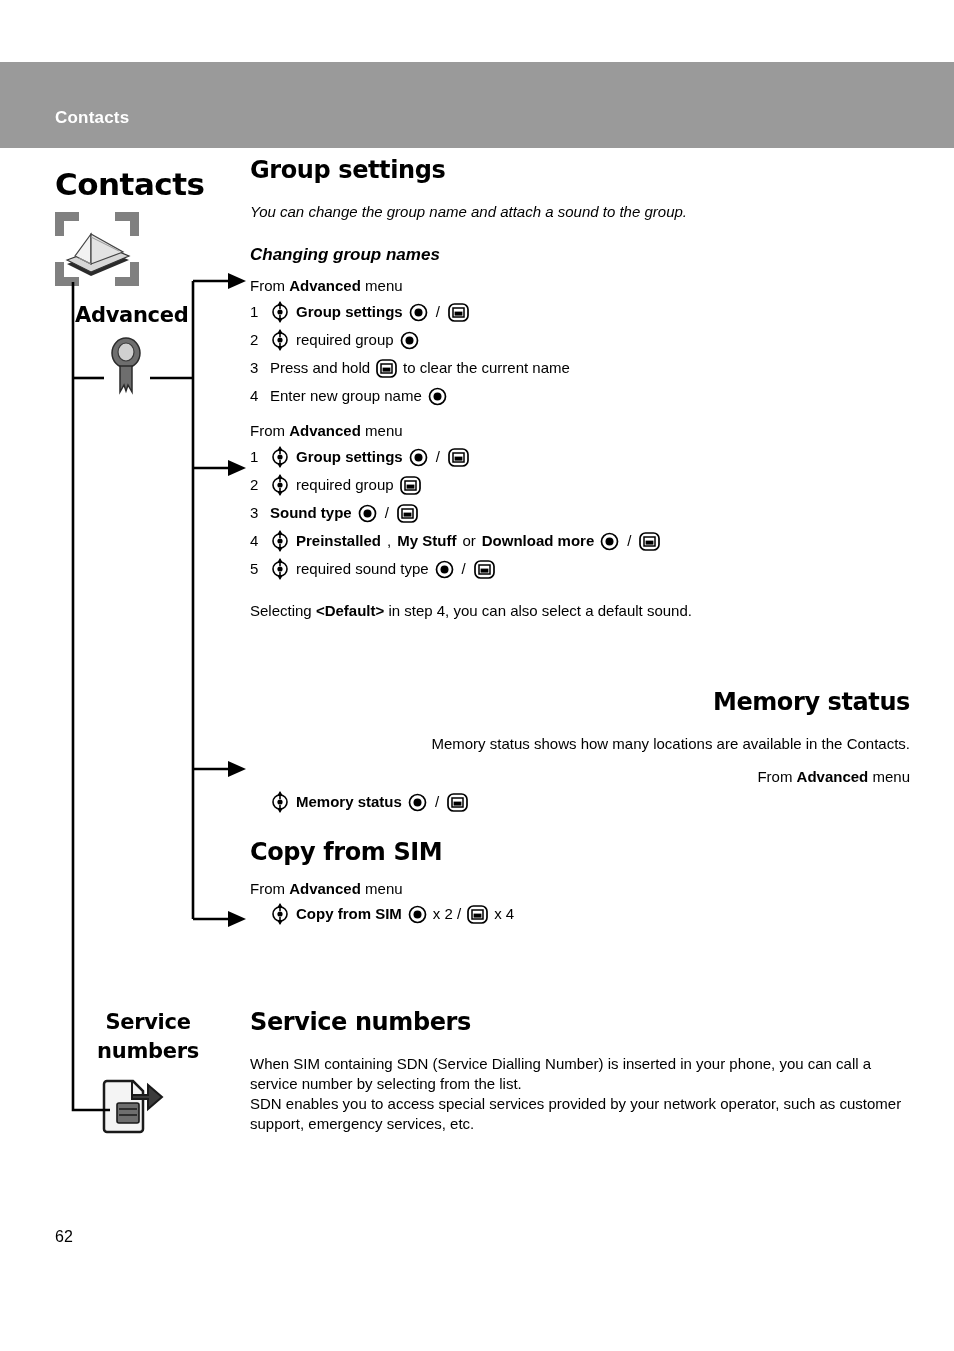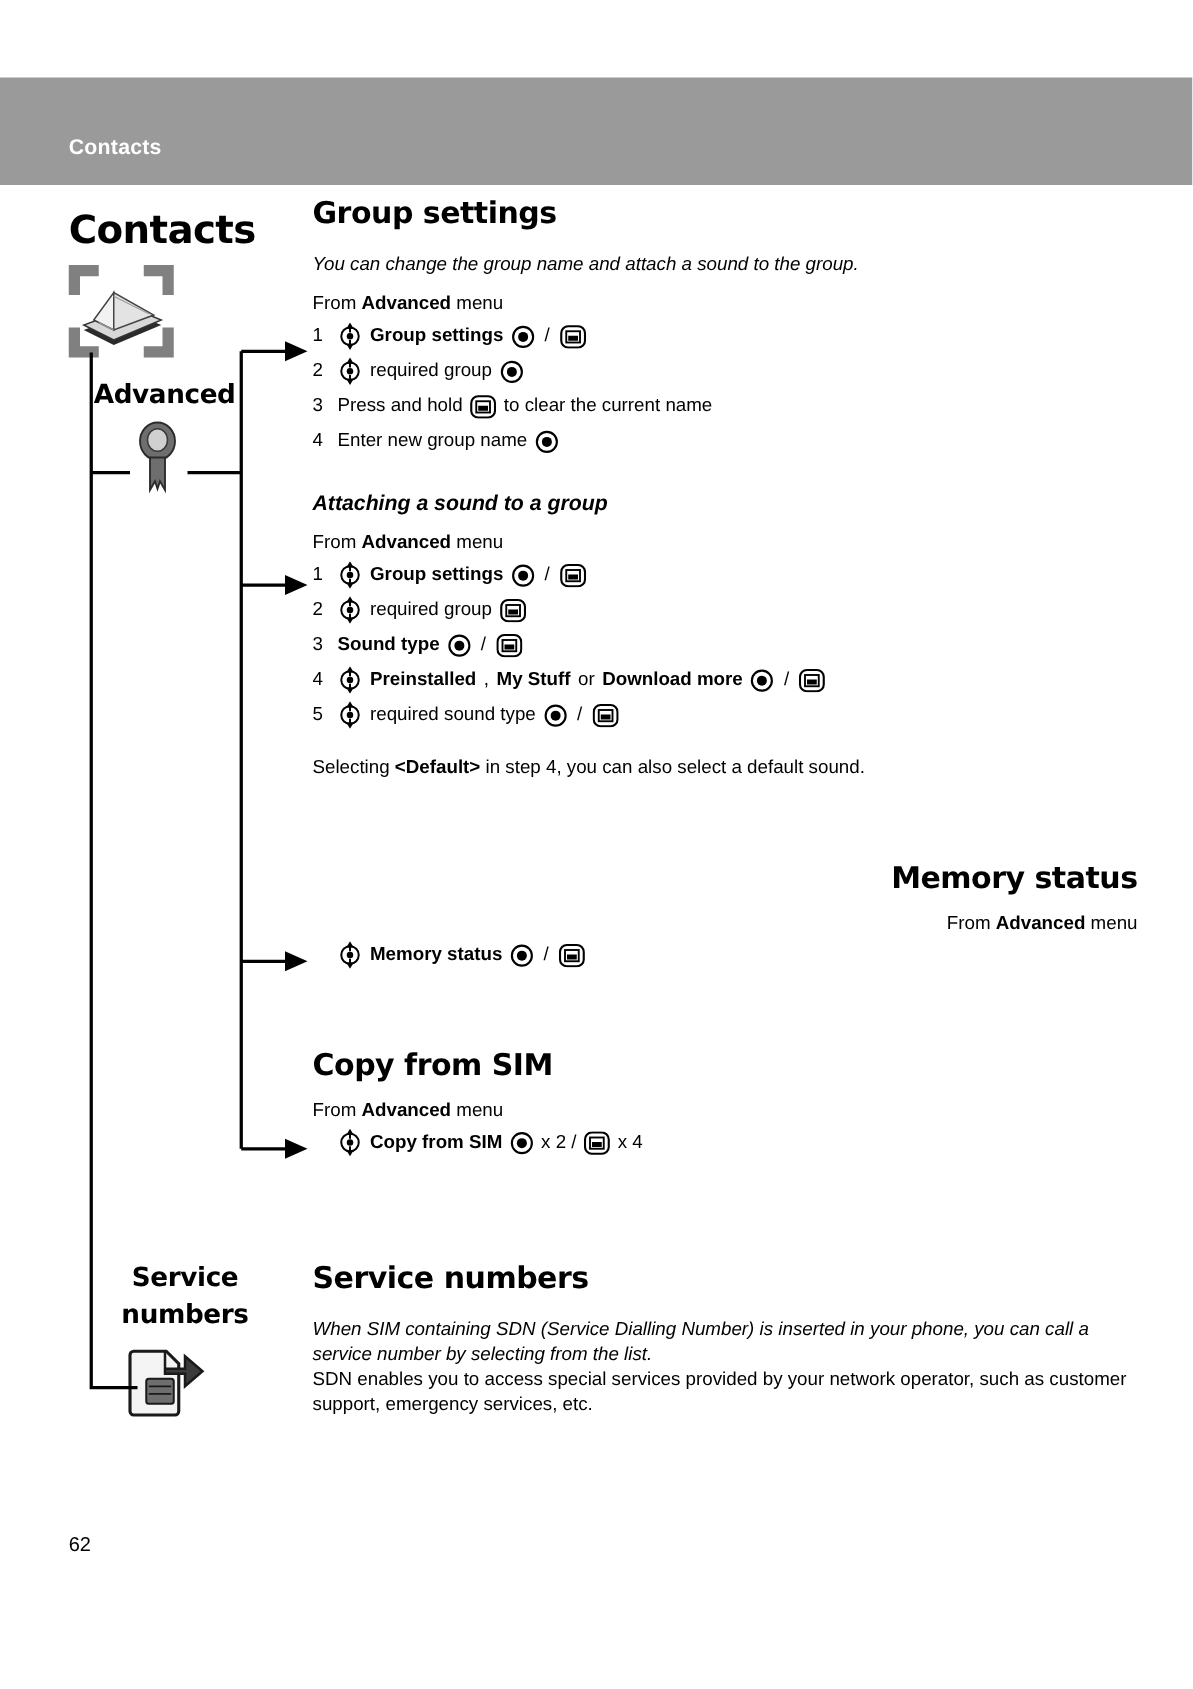--- a/index.html
+++ b/index.html
@@ -150,20 +150,21 @@
     <polygon points="228,911 246,919 228,927"></polygon>
   </g>
 </svg>
 
 <div class="content">
 
   <div style="position:absolute; left:0; top:8px; width:660px;">
     <h2 class="sec">Group settings</h2>
     <p class="body" style="margin-top:18px;font-style:italic;">You can change the group name and attach a sound to the group.</p>
 
+    <h3 class="sub" style="margin-top:23px;">Changing group names</h3>
     <div class="from-line" style="margin-top:12px;">
       <span>From </span><span class="b">Advanced</span><span> menu</span>
     </div>
     <ul class="steps" style="margin-top:4px;">
         <li>
           <span class="num">1</span>
           <span class="ic ic-nav"><svg viewBox="0 0 20 22" width="20" height="22">
               <circle cx="10" cy="11" r="7" fill="none" stroke="#000" stroke-width="1.6"></circle>
               <path d="M10 1.5 L10 8 M10 14 L10 20.5" stroke="#000" stroke-width="1.6"></path>
               <polygon points="10,0 13,5 7,5" fill="#000"></polygon>
@@ -210,21 +211,20 @@
         <li>
           <span class="num">4</span>
           <span>Enter new group name</span>
           <span class="ic ic-sel"><svg viewBox="0 0 19 19" width="19" height="19">
               <circle cx="9.5" cy="9.5" r="8" fill="#fff" stroke="#000" stroke-width="1.7"></circle>
               <circle cx="9.5" cy="9.5" r="4" fill="#000"></circle>
             </svg></span>
         </li>
       </ul>
 
-    <h3 class="sub" style="margin-top:26px;">Attaching a sound to a group</h3>
     <div class="from-line" style="margin-top:12px;">
       <span>From </span><span class="b">Advanced</span><span> menu</span>
     </div>
     <ul class="steps" style="margin-top:4px;">
         <li>
           <span class="num">1</span>
           <span class="ic ic-nav"><svg viewBox="0 0 20 22" width="20" height="22">
               <circle cx="10" cy="11" r="7" fill="none" stroke="#000" stroke-width="1.6"></circle>
               <path d="M10 1.5 L10 8 M10 14 L10 20.5" stroke="#000" stroke-width="1.6"></path>
               <polygon points="10,0 13,5 7,5" fill="#000"></polygon>
@@ -320,20 +320,21 @@
             </svg></span>
         </li>
       </ul>
     <p class="body" style="margin-top:18px;">
       <span>Selecting </span><span class="b">&lt;Default&gt;</span><span> in step 4, you can also select a default sound.</span>
     </p>
   </div>
 
   <div style="position:absolute; left:0; top:540px; width:660px;text-align:right;">
     <h2 class="sec">Memory status</h2>
+    <p class="body" style="margin-top:18px;">Memory status shows how many locations are available in the Contacts.</p>
     <div class="from-line" style="margin-top:14px;">
       <span>From </span><span class="b">Advanced</span><span> menu</span>
     </div>
     <ul class="steps" style="margin-top:3px;">
         <li>
           <span class="num"></span>
           <span class="ic ic-nav"><svg viewBox="0 0 20 22" width="20" height="22">
               <circle cx="10" cy="11" r="7" fill="none" stroke="#000" stroke-width="1.6"></circle>
               <path d="M10 1.5 L10 8 M10 14 L10 20.5" stroke="#000" stroke-width="1.6"></path>
               <polygon points="10,0 13,5 7,5" fill="#000"></polygon>
@@ -381,18 +382,18 @@
               <rect x="5" y="5" width="11" height="9" fill="none" stroke="#000" stroke-width="1.5"></rect>
               <rect x="6.6" y="8.6" width="7.8" height="4" fill="#000"></rect>
             </svg></span>
           <span>x 4</span>
         </li>
       </ul>
   </div>
 
   <div style="position:absolute; left:0; top:860px; width:665px;">
     <h2 class="sec">Service numbers</h2>
-    <p class="body" style="margin-top:18px;font-style:italic;">When SIM containing SDN (Service Dialling Number) is inserted in your phone, you can call a service number by selecting from the list.</p>
+    <p class="body" style="margin-top:18px;">When SIM containing SDN (Service Dialling Number) is inserted in your phone, you can call a service number by selecting from the list.</p>
     <p class="body">SDN enables you to access special services provided by your network operator, such as customer support, emergency services, etc.</p>
   </div>
 </div>
 
 <div class="pagenum">62</div>
 
 </body></html>

